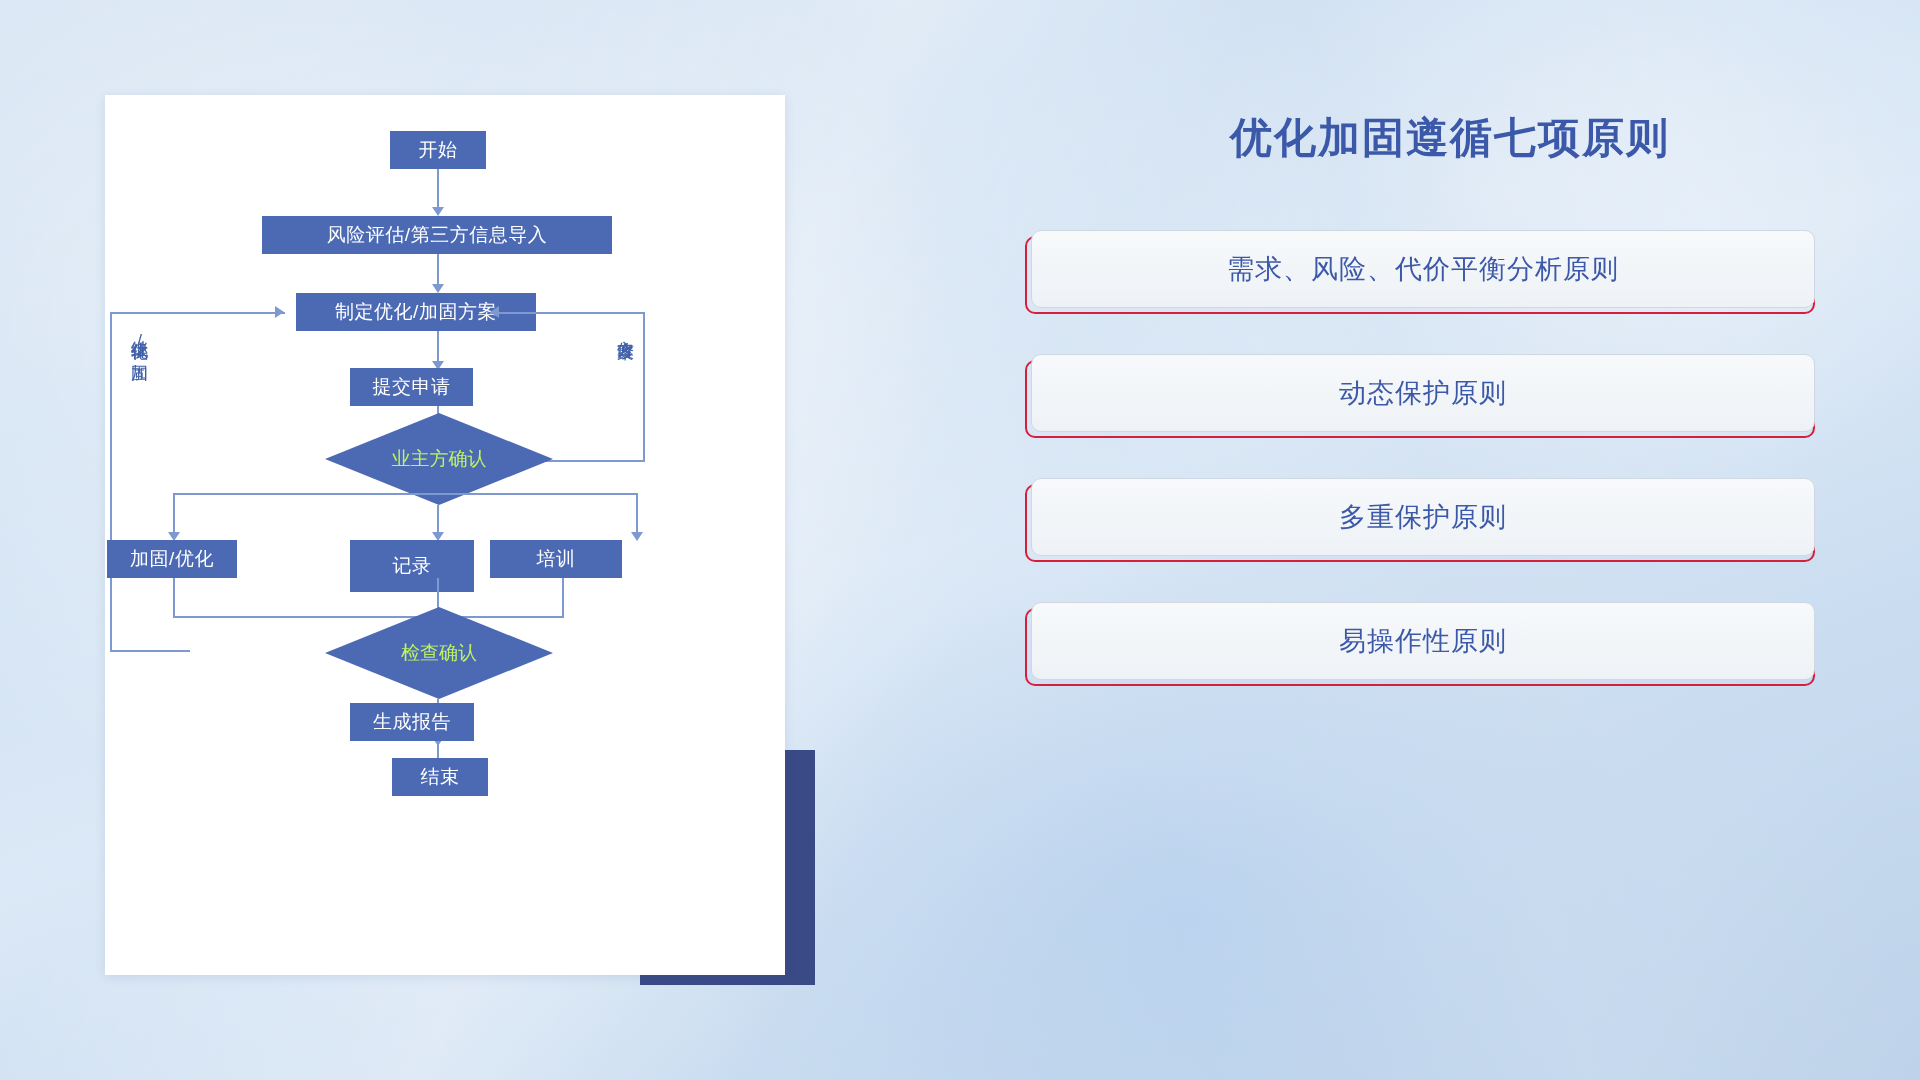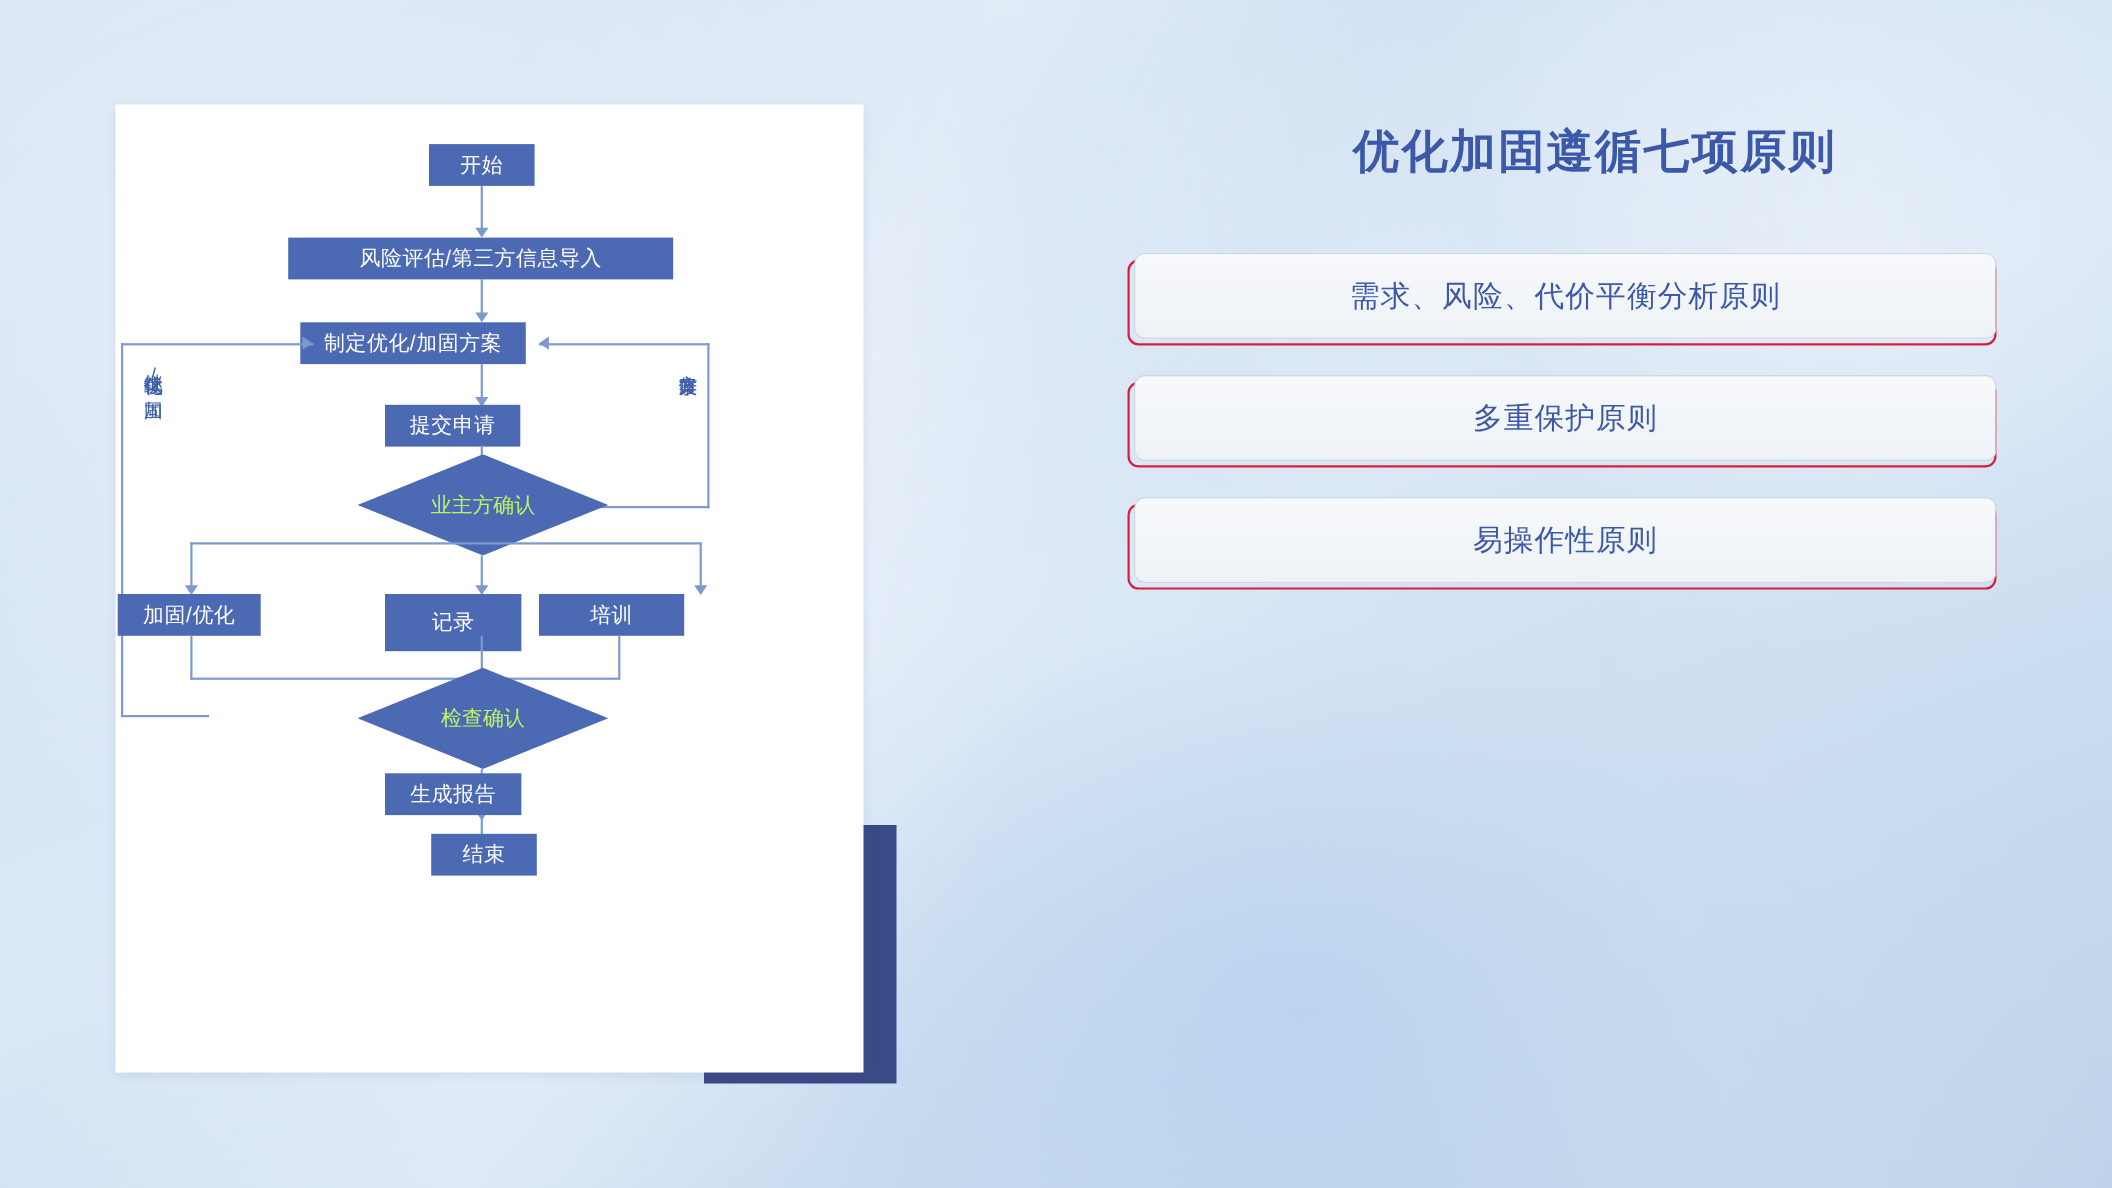--- a/index.html
+++ b/index.html
@@ -108,21 +108,21 @@
     letter-spacing: 2px;
   }
   .principles {
     position: absolute;
     left: 1025px; top: 230px;
     width: 790px;
   }
   .principle {
     position: relative;
     height: 78px;
-    margin-bottom: 33px;
+    margin-bottom: 46px;
   }
   .principle .accent {
     position: absolute;
     left: 0; top: 6px;
     width: 100%; height: 78px;
     border-radius: 10px;
     border: 2px solid #d6203b;
     background: transparent;
   }
   .principle .plate {
@@ -149,21 +149,21 @@
   <div class="flow-inner">
 
     <div class="node" style="left:285px; top:36px; width:96px; height:38px;">开始</div>
     <div class="vline" style="left:332px; top:74px; height:44px;"></div>
     <div class="arrow-down" style="left:327px; top:112px;"></div>
 
     <div class="node" style="left:157px; top:121px; width:350px; height:38px;">风险评估/第三方信息导入</div>
     <div class="vline" style="left:332px; top:159px; height:36px;"></div>
     <div class="arrow-down" style="left:327px; top:189px;"></div>
 
-    <div class="node" style="left:168px; top:198px; width:205px; height:38px;">制定优化/加固方案</div>
+    <div class="node" style="left:191px; top:198px; width:240px; height:38px;">制定优化/加固方案</div>
 
     <div class="hline" style="left:5px; top:217px; width:175px;"></div>
     <div class="arrow-right" style="left:170px; top:211px;"></div>
     <div class="vline" style="left:5px; top:217px; height:340px;"></div>
     <div class="hline" style="left:5px; top:555px; width:80px;"></div>
     <div class="side-label" style="left:24px; top:232px;">继续优化/加固</div>
 
     <div class="hline" style="left:385px; top:217px; width:155px;"></div>
     <div class="arrow-left" style="left:385px; top:211px;"></div>
     <div class="vline" style="left:538px; top:217px; height:150px;"></div>
@@ -211,19 +211,23 @@
 
 <div class="right-title">优化加固遵循七项原则</div>
 
 <div class="principles">
   <div class="principle">
     <div class="accent"></div>
     <div class="plate">需求、风险、代价平衡分析原则</div>
   </div>
   <div class="principle">
     <div class="accent"></div>
+    <div class="plate">动态保护原则</div>
+  </div>
+  <div class="principle">
+    <div class="accent"></div>
     <div class="plate">多重保护原则</div>
   </div>
   <div class="principle">
     <div class="accent"></div>
     <div class="plate">易操作性原则</div>
   </div>
 </div>
 
 </body></html>

